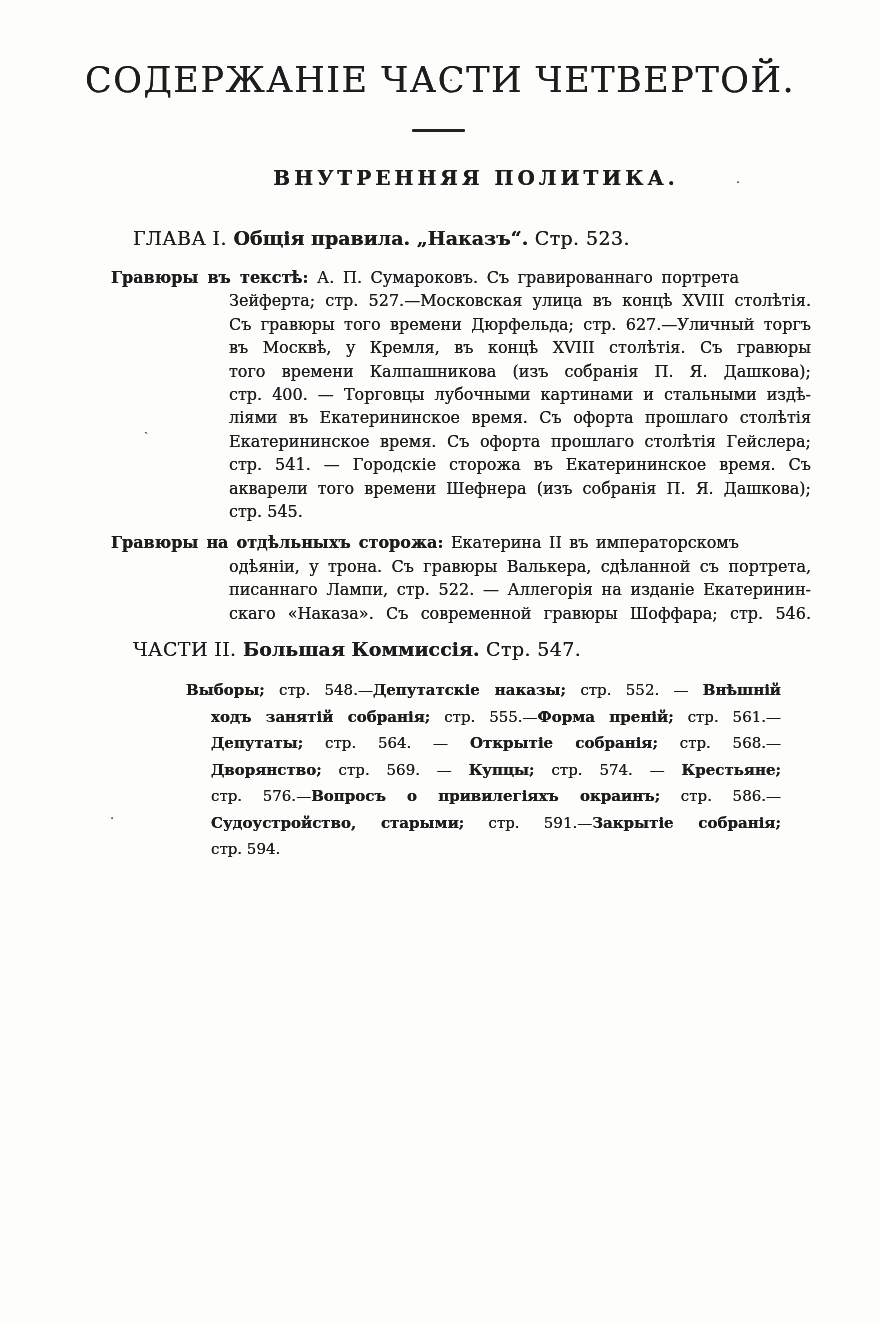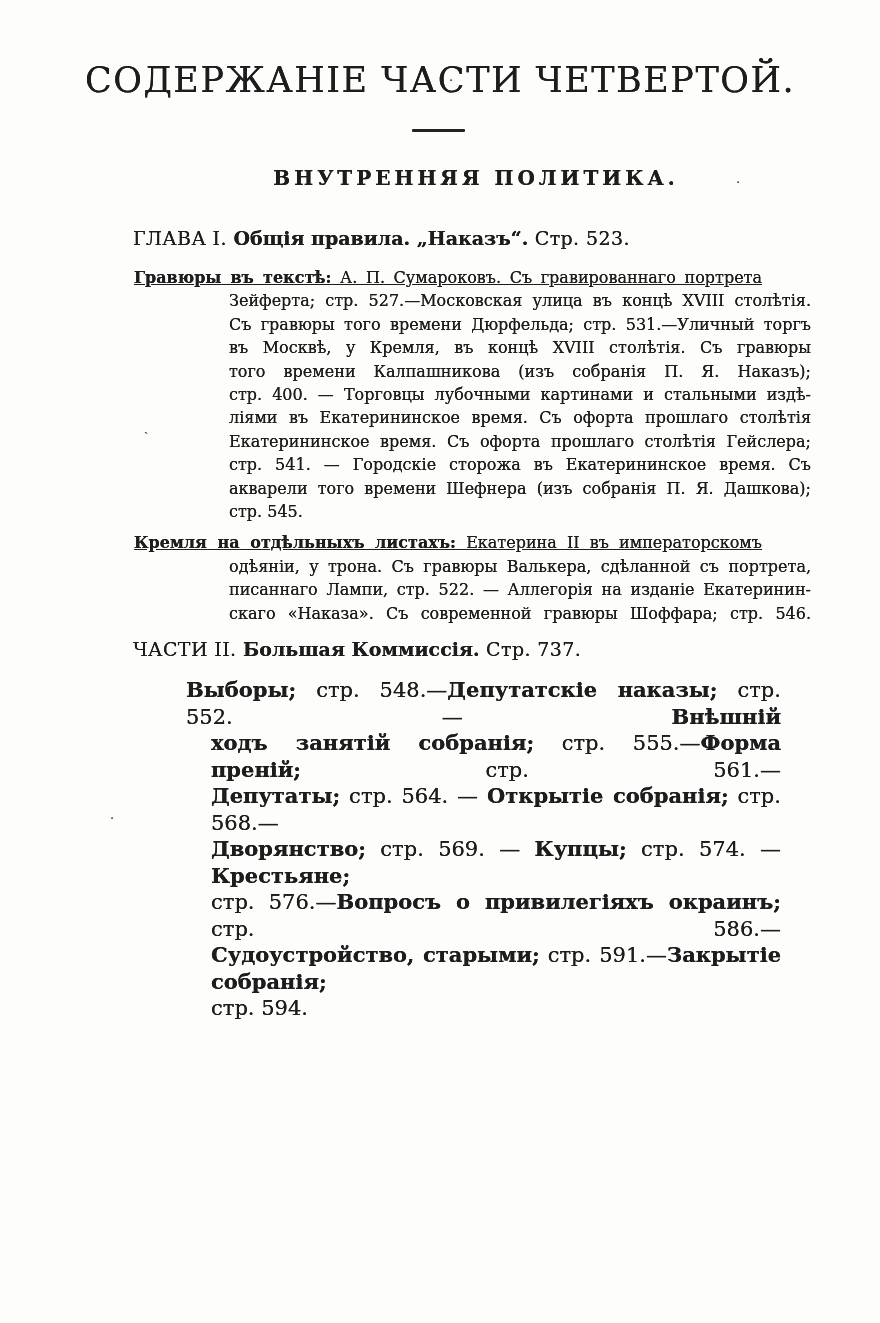--- a/index.html
+++ b/index.html
@@ -40,60 +40,60 @@
   .chapter-heading .b{font-weight:bold;letter-spacing:0;}
   .para{margin:0 0 8px 0;}
   .line{
     line-height:23.4px;
     text-align:justify;text-align-last:justify;
     text-shadow:0 0 .35px currentColor;
     white-space:normal;
   }
   .line .b{font-weight:bold;}
   .p-eng .line{font-size:16px;margin-left:208px;width:582px;}
-  .p-eng .line.first{margin-left:113px;width:628px;text-decoration:underline;}
-  .p-top .line{font-size:21px;line-height:26.5px;margin-left:190px;width:570px;}
+  .p-eng .line.first{margin-left:90px;width:628px;}
+  .p-top .line{font-size:15px;line-height:26.5px;margin-left:190px;width:570px;}
   .p-top .line.first{margin-left:165px;width:595px;}
   .line.nofill{text-align-last:left;}
   .artifact{
     position:absolute;font-size:13px;color:#2a2a2a;line-height:1;
   }
 </style>
 </head>
 <body>
 
 <div class="page">
   <h1 class="page-title">СОДЕРЖАНІЕ ЧАСТИ ЧЕТВЕРТОЙ.</h1>
   <div class="title-divider"></div>
   <h2 class="section-heading">ВНУТРЕННЯЯ ПОЛИТИКА.</h2>
   <div class="chapters" id="chapters">
       <section class="chapter">
         <h3 class="chapter-heading"><span class="r">ГЛАВА I. </span><span class="b">Общія правила. „Наказъ“.</span><span class="r"> Стр. 523.</span></h3>
         <div class="para p-eng">
           <div class="line first"><span class="b">Гравюры въ текстѣ:</span><span class="r"> А. П. Сумароковъ. Съ гравированнаго портрета</span></div>
           <div class="line"><span class="r">Зейферта; стр. 527.—Московская улица въ концѣ XVIII столѣтія.</span></div>
-          <div class="line"><span class="r">Съ гравюры того времени Дюрфельда; стр. 531.—Уличный торгъ</span></div>
+          <div class="line"><span class="r">Съ гравюры того времени Дюрфельда; стр. 627.—Уличный торгъ</span></div>
           <div class="line"><span class="r">въ Москвѣ, у Кремля, въ концѣ XVIII столѣтія. Съ гравюры</span></div>
-          <div class="line"><span class="r">того времени Калпашникова (изъ собранія П. Я. Наказъ);</span></div>
+          <div class="line"><span class="r">того времени Калпашникова (изъ собранія П. Я. Дашкова);</span></div>
           <div class="line"><span class="r">стр. 400. — Торговцы лубочными картинами и стальными издѣ-</span></div>
           <div class="line"><span class="r">ліями въ Екатерининское время. Съ офорта прошлаго столѣтія</span></div>
           <div class="line"><span class="r">Екатерининское время. Съ офорта прошлаго столѣтія Гейслера;</span></div>
           <div class="line"><span class="r">стр. 541. — Городскіе сторожа въ Екатерининское время. Съ</span></div>
           <div class="line"><span class="r">акварели того времени Шефнера (изъ собранія П. Я. Дашкова);</span></div>
           <div class="line nofill"><span class="r">стр. 545.</span></div>
         </div>
         <div class="para p-eng">
-          <div class="line first"><span class="b">Кремля на отдѣльныхъ листахъ:</span><span class="r"> Екатерина II въ императорскомъ</span></div>
+          <div class="line first"><span class="b">Гравюры на отдѣльныхъ сторожа:</span><span class="r"> Екатерина II въ императорскомъ</span></div>
           <div class="line"><span class="r">одѣяніи, у трона. Съ гравюры Валькера, сдѣланной съ портрета,</span></div>
           <div class="line"><span class="r">писаннаго Лампи, стр. 522. — Аллегорія на изданіе Екатеринин-</span></div>
           <div class="line"><span class="r">скаго «Наказа». Съ современной гравюры Шоффара; стр. 546.</span></div>
         </div>
       </section>
       <section class="chapter">
-        <h3 class="chapter-heading"><span class="r">ЧАСТИ II. </span><span class="b">Большая Коммиссія.</span><span class="r"> Стр. 737.</span></h3>
+        <h3 class="chapter-heading"><span class="r">ЧАСТИ II. </span><span class="b">Большая Коммиссія.</span><span class="r"> Стр. 547.</span></h3>
         <div class="para p-top">
           <div class="line first"><span class="b">Выборы;</span><span class="r"> стр. 548.—</span><span class="b">Депутатскіе наказы;</span><span class="r"> стр. 552. — </span><span class="b">Внѣшній</span></div>
           <div class="line"><span class="b">ходъ занятій собранія;</span><span class="r"> стр. 555.—</span><span class="b">Форма преній;</span><span class="r"> стр. 561.—</span></div>
           <div class="line"><span class="b">Депутаты;</span><span class="r"> стр. 564. — </span><span class="b">Открытіе собранія;</span><span class="r"> стр. 568.—</span></div>
           <div class="line"><span class="b">Дворянство;</span><span class="r"> стр. 569. — </span><span class="b">Купцы;</span><span class="r"> стр. 574. — </span><span class="b">Крестьяне;</span></div>
           <div class="line"><span class="r">стр. 576.—</span><span class="b">Вопросъ о привилегіяхъ окраинъ;</span><span class="r"> стр. 586.—</span></div>
           <div class="line"><span class="b">Судоустройство, старыми;</span><span class="r"> стр. 591.—</span><span class="b">Закрытіе собранія;</span></div>
           <div class="line nofill"><span class="r">стр. 594.</span></div>
         </div>
       </section>

